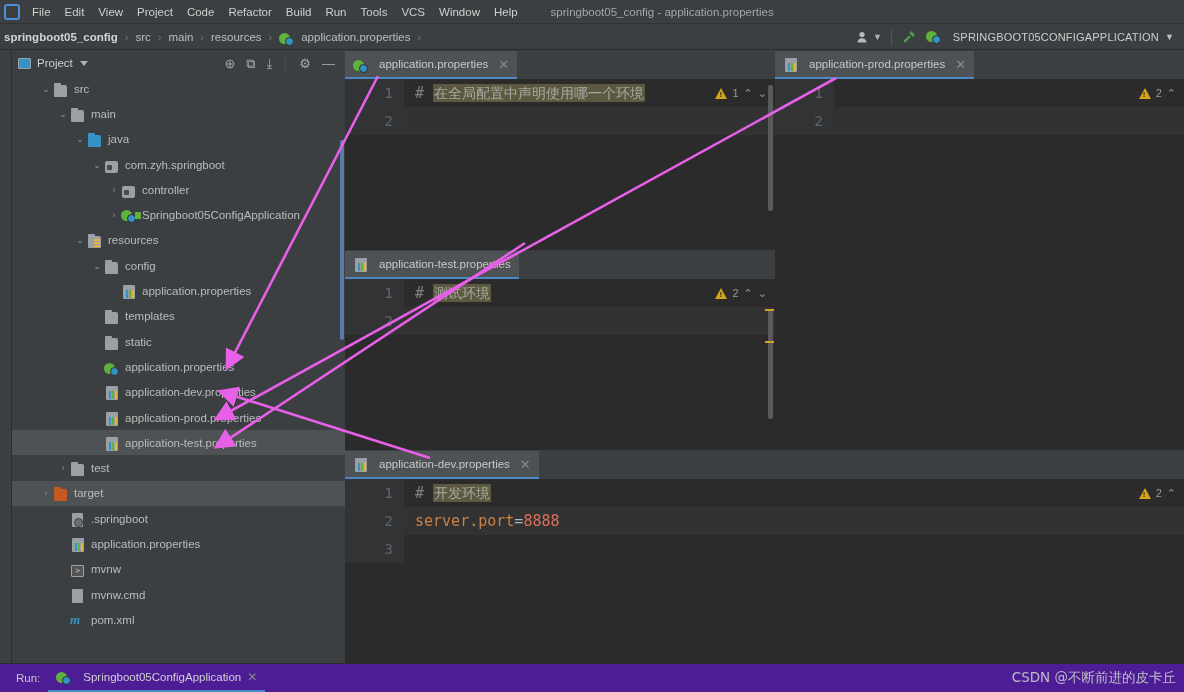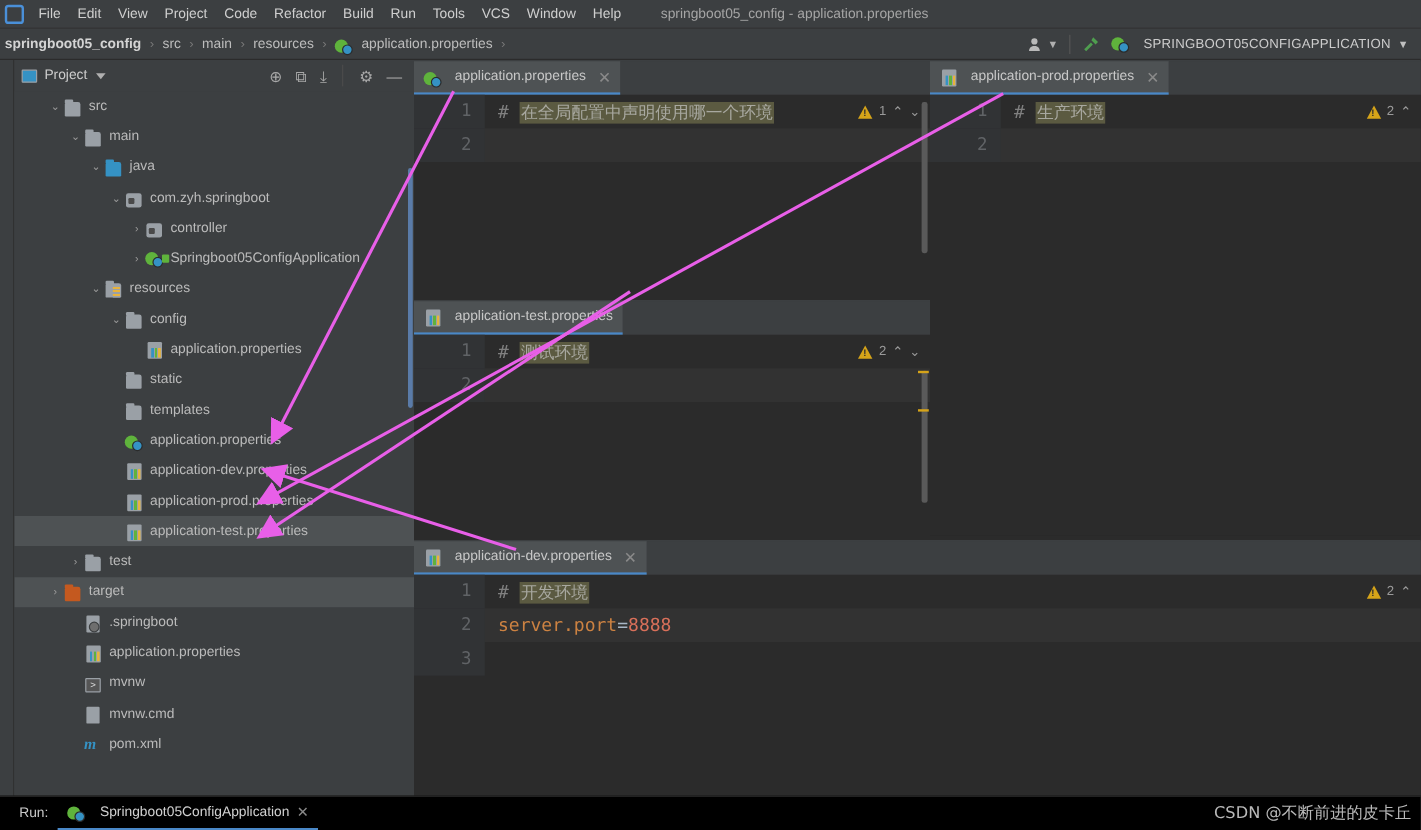--- a/index.html
+++ b/index.html
@@ -185,21 +185,21 @@
   .vscroll { position: absolute; right: 2px; width: 5px; background: #5a5a5a; border-radius: 2px; }
   .marker { position: absolute; right: 1px; width: 9px; height: 2px; background: #d6a419; }
   .right-strip { position:absolute; right:0; top:0; width:12px; bottom:0; background:#2b2b2b; }
 
   
   .arrows { position: absolute; inset: 0; pointer-events: none; }
 
   
   .runbar {
     position: absolute; left: 0; bottom: 0; width: 1184px; height: 29px;
-    background: #000000; border-top: 1px solid #2b2b2b;
+    background: #4c1d95; border-top: 1px solid #2b2b2b;
     display: flex; align-items: center; font-size: 11.5px; color: #cfcfcf;
   }
   .run-label { padding: 0 8px 0 16px; color: #c8c8c8; }
   .run-tab {
     display: flex; align-items: center; gap: 6px; height: 28px; padding: 0 8px;
     border-bottom: 2px solid #4a88c7; color: #d0d0d0;
   }
   .watermark {
     margin-left: auto; padding-right: 8px; color: #c9c9c9; font-size: 13.5px;
     font-family: "DejaVu Sans", sans-serif; opacity: .92;
@@ -358,29 +358,29 @@
             <span class="ic-prop" style="position:absolute;left:2px;top:1px"></span>
           </span>
           <span class="lbl">application.properties</span>
         </div>
         <div class="tree-row">
           <span style="width:80px;flex:0 0 80px"></span>
           <span class="arrow"></span>
           <span class="fico">
             <span class="ic-folder" style="position:absolute;left:1px;top:2px;width:13px"></span>
           </span>
+          <span class="lbl">templates</span>
+        </div>
+        <div class="tree-row">
+          <span style="width:80px;flex:0 0 80px"></span>
+          <span class="arrow"></span>
+          <span class="fico">
+            <span class="ic-folder" style="position:absolute;left:1px;top:2px;width:13px"></span>
+          </span>
           <span class="lbl">static</span>
-        </div>
-        <div class="tree-row">
-          <span style="width:80px;flex:0 0 80px"></span>
-          <span class="arrow"></span>
-          <span class="fico">
-            <span class="ic-folder" style="position:absolute;left:1px;top:2px;width:13px"></span>
-          </span>
-          <span class="lbl">templates</span>
         </div>
         <div class="tree-row">
           <span style="width:80px;flex:0 0 80px"></span>
           <span class="arrow"></span>
           <span class="fico">
             <span class="ic-spring" style="position:absolute;left:0;top:1px"></span>
           </span>
           <span class="lbl">application.properties</span>
         </div>
         <div class="tree-row">
@@ -507,21 +507,20 @@
               <span class="ic-prop" style="position:absolute;left:2px;top:1px"></span>
             </span>
             <span>application-prod.properties</span>
             <span class="tclose">✕</span>
           </div>
           <div class="tabrest"></div>
         </div>
         <div class="code-body" style="height:367px">
           <div class="code-line">
             <span class="gutter">1</span>
-            <span class="code"><span class="cmt-hash">#</span> <span class="cmt-cn">生产环境</span></span>
           </div>
           <div class="code-line line-hl">
             <span class="gutter">2</span>
           </div>
           <div class="warnbox">
             <span class="warn-tri"></span>
             <span>2</span>
             <span class="chev">⌃</span>
           </div>
         </div>

